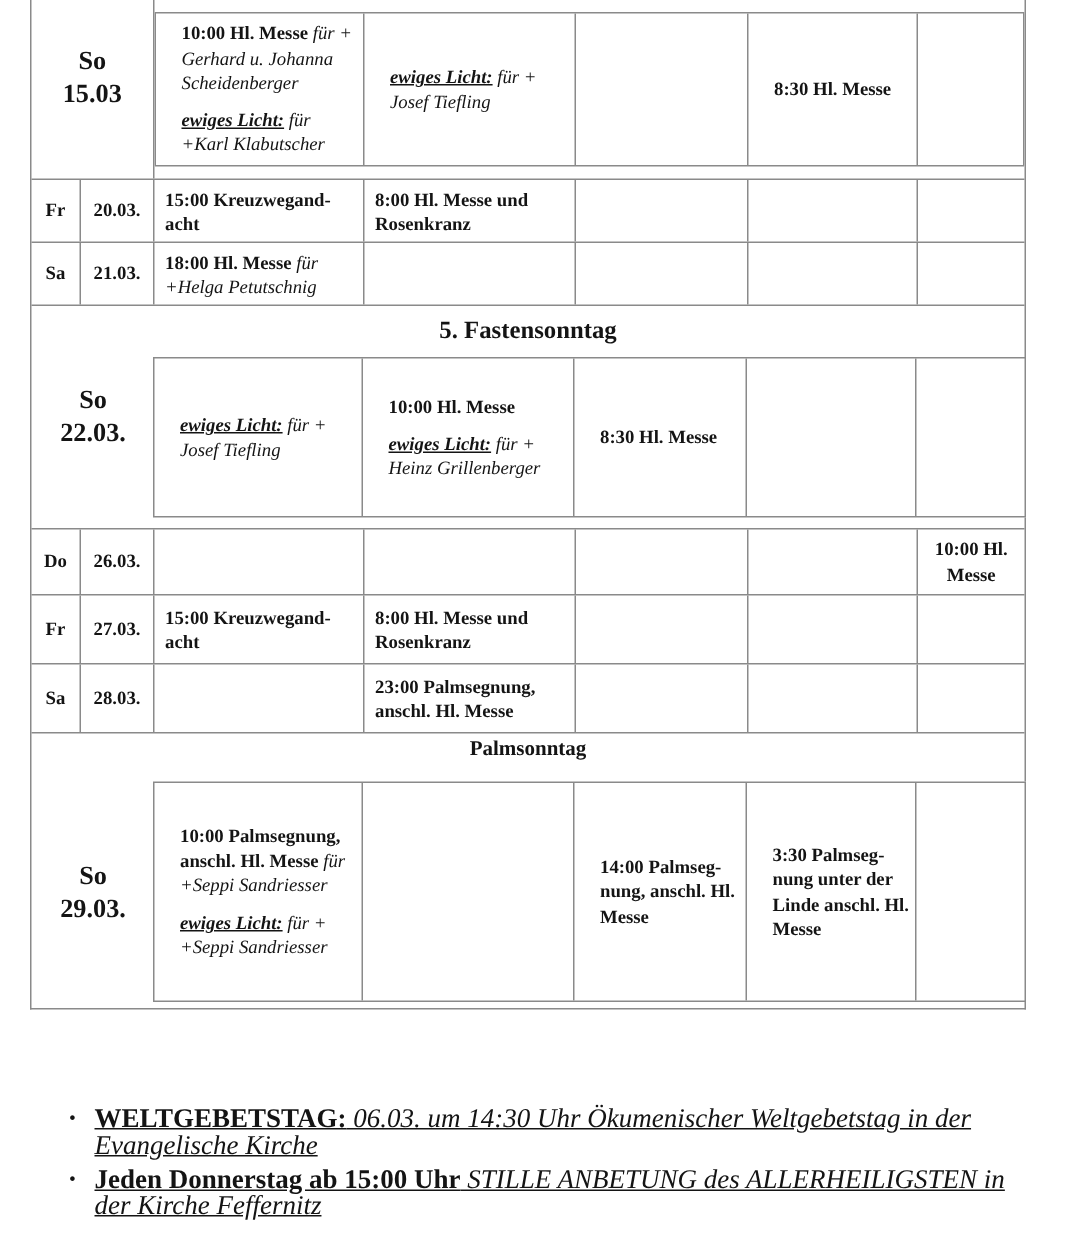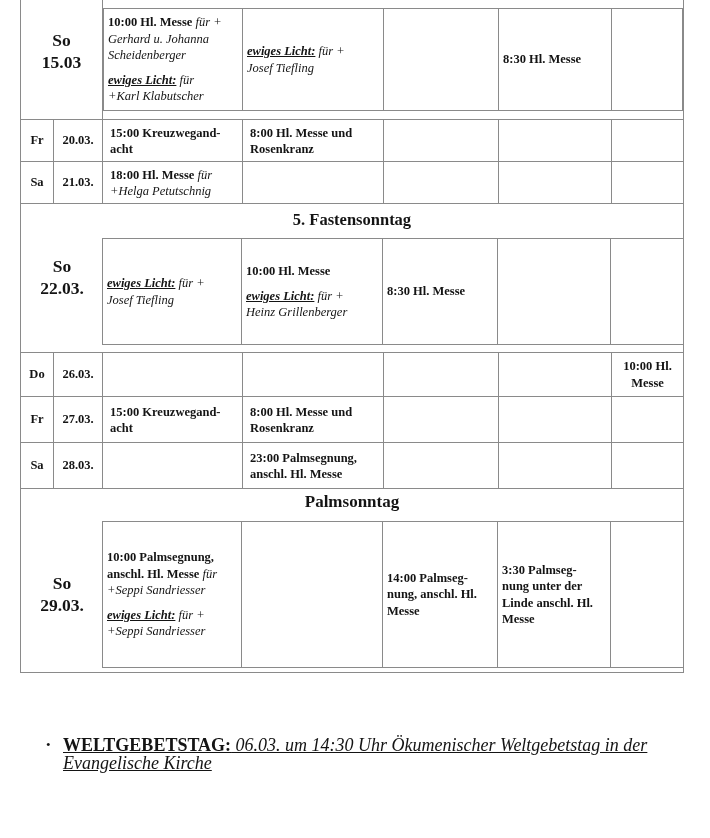--- a/index.html
+++ b/index.html
@@ -33,21 +33,21 @@
     line-height: 1.28; white-space: pre-line;
   }
   .ctrcell { text-align: center; font-weight: bold; font-size: 12.5px; line-height: 1.3; white-space: pre-line; }
   
   .stripwrap { flex: 1; padding: 8px 0; }
   .strip { display: flex; border: 1px solid var(--bc); height: 100%; background: #fff; }
   .strip.abs { position: absolute; }
   .scell {
     border-right: 1px solid var(--bc);
     display: flex; flex-direction: column; justify-content: center;
-    padding: 4px 4px 4px 4px; font-size: 12.5px; line-height: 1.3; text-align: left;
+    padding: 4px 4px 4px 17px; font-size: 12.5px; line-height: 1.3; text-align: left;
   }
   .scell.last { border-right: none; }
   .sC { width: 139px; } .sD { width: 141px; } .sE { width: 115px; } .sF { width: 113px; } .sG { flex: 1; }
   .ln { display: block; }
   .gap { margin-top: 9px; }
   .ewl { font-weight: bold; font-style: italic; text-decoration: underline; }
   .it { font-style: italic; }
   .bpre { font-weight: bold; white-space: pre-line; }
   
   .block { position: relative; border-bottom: 1px solid var(--bc); }
@@ -176,21 +176,21 @@
       <div class="cell cB daysm">28.03.</div>
       <div class="cell cC"></div>
       <div class="cell cD txtcell">23:00 Palmsegnung,
 anschl. Hl. Messe</div>
       <div class="cell cE"></div>
       <div class="cell cF"></div>
       <div class="cell cG last"></div>
     </div>
 
     <div class="block lastblock" style="height:183px">
-      <div class="bheading" style="top:3px; font-size:17px">Palmsonntag</div>
+      <div class="bheading" style="top:3px; font-size:14px">Palmsonntag</div>
       <div class="bday" style="top:32px; height:147px">
         <span>So</span>
         <span>29.03.</span>
       </div>
       <div class="strip abs" style="left:81px; top:32px; width:582px; height:147px">
         <div class="scell sC">
           <span class="ln"><b>10:00 Palmsegnung,</b></span>
           <span class="ln"><b>anschl. Hl. Messe</b><span class="it"> für</span></span>
           <span class="ln it">+Seppi Sandriesser</span>
           <span class="ln gap"><span class="ewl">ewiges Licht:</span><span class="it"> für +</span></span>
@@ -207,15 +207,18 @@
         <div class="scell sG last"></div>
       </div>
     </div>
 
   </div>
 
   <ul class="notes">
     <li>
       <span class="nlabel">WELTGEBETSTAG:</span><span class="ntext"> 06.03. um 14:30 Uhr Ökumenischer Weltgebetstag in der Evangelische Kirche</span>
     </li>
+    <li>
+      <span class="nlabel">Jeden Donnerstag ab 15:00 Uhr</span><span class="ntext"> STILLE ANBETUNG des ALLERHEILIGSTEN in der Kirche Feffernitz</span>
+    </li>
   </ul>
 
 </div>
 
 </body></html>

